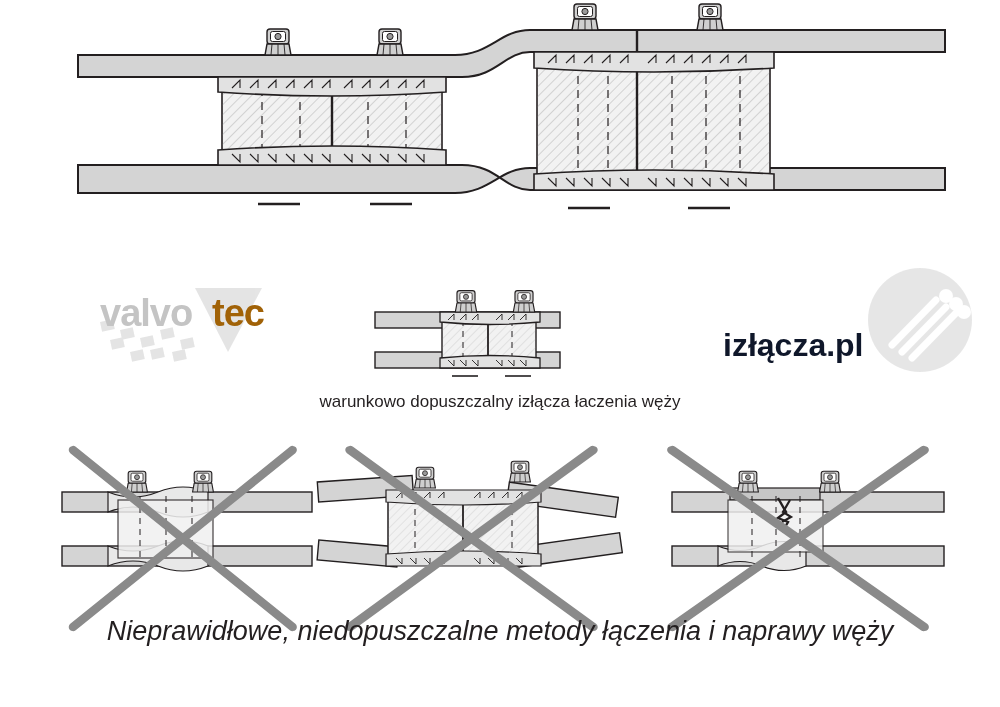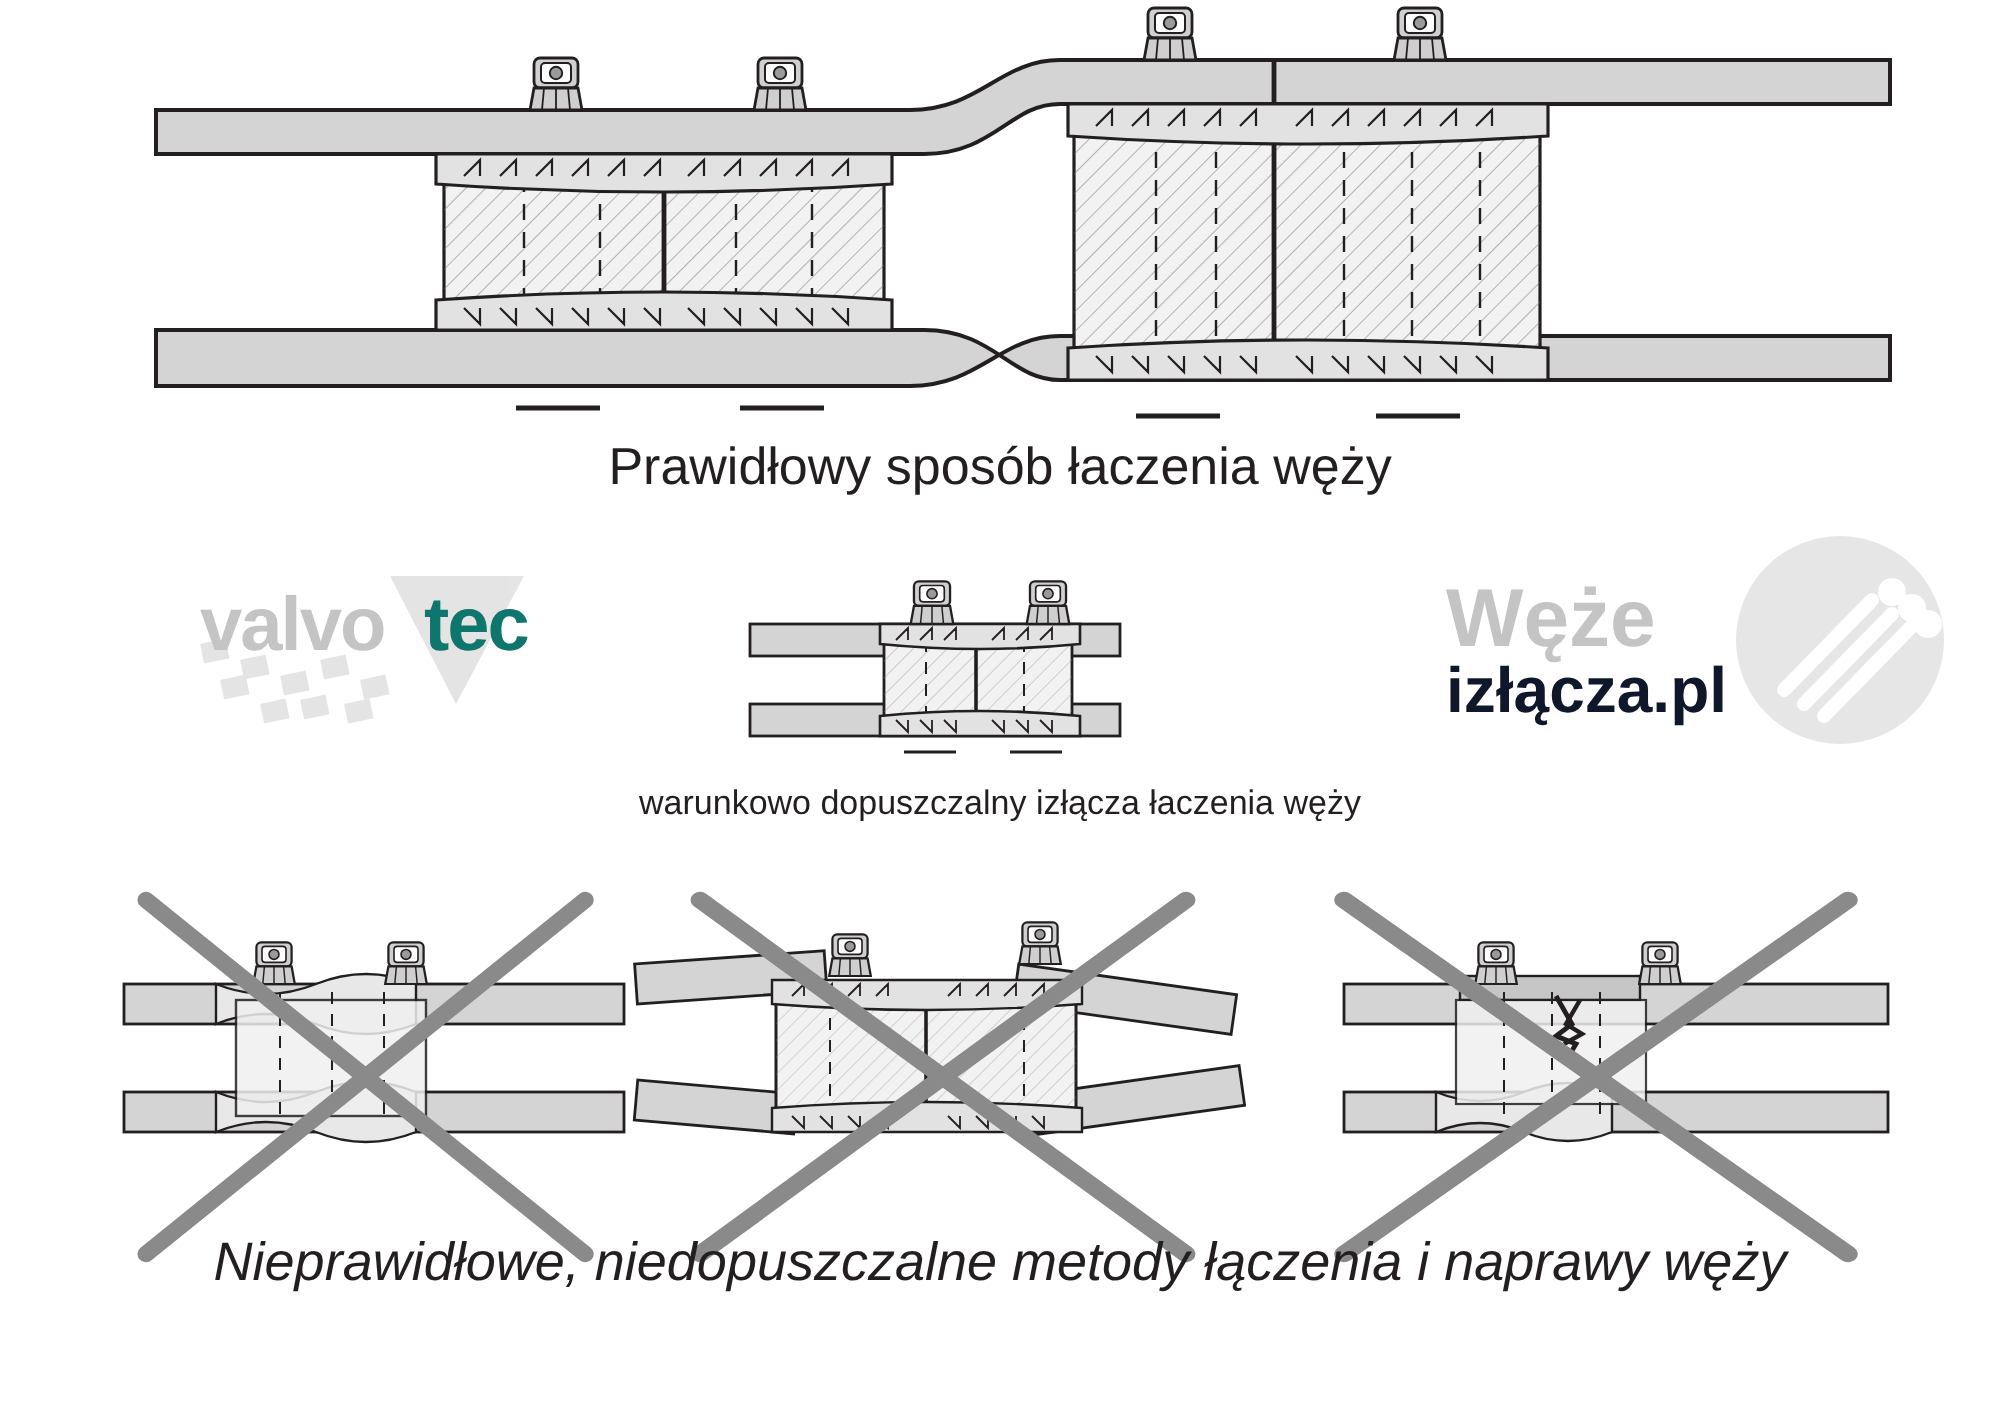--- a/index.html
+++ b/index.html
@@ -253,22 +253,20 @@
         <line x1="902" y1="352" x2="946" y2="307"></line>
         <line x1="912" y1="358" x2="956" y2="313"></line>
       </g>
       <circle cx="946" cy="296" r="7" fill="#ffffff"></circle>
       <circle cx="956" cy="304" r="7" fill="#ffffff"></circle>
       <circle cx="964" cy="312" r="7" fill="#ffffff"></circle>
     </g>
   </svg>
 
   <div class="logo-text" style="left:100px; top:292px; font-size:38px; font-weight:bold; color:#c4c4c4; letter-spacing:-1px;">valvo</div>
-  <div class="logo-text" style="left:212px; top:292px; font-size:38px; font-weight:bold; color:#0f766e; letter-spacing:-1px;">tec</div>
-
-  <div class="logo-text" style="left:723px; top:286px; font-size:41px; font-weight:bold; color:#c4c4c4;">Węże</div>
+  <div class="logo-text" style="left:212px; top:292px; font-size:38px; font-weight:bold; color:#a16207; letter-spacing:-1px;">tec</div>
+
   <div class="logo-text" style="left:723px; top:327px; font-size:32px; font-weight:bold; color:#0f172a;">izłącza.pl</div>
 
-  <div class="caption" id="caption-correct">Prawidłowy sposób łaczenia węży</div>
   <div class="caption" id="caption-conditional">warunkowo dopuszczalny izłącza łaczenia węży</div>
   <div class="caption" id="caption-incorrect">Nieprawidłowe, niedopuszczalne metody łączenia i naprawy węży</div>
 
 </div>
 
 </body></html>

